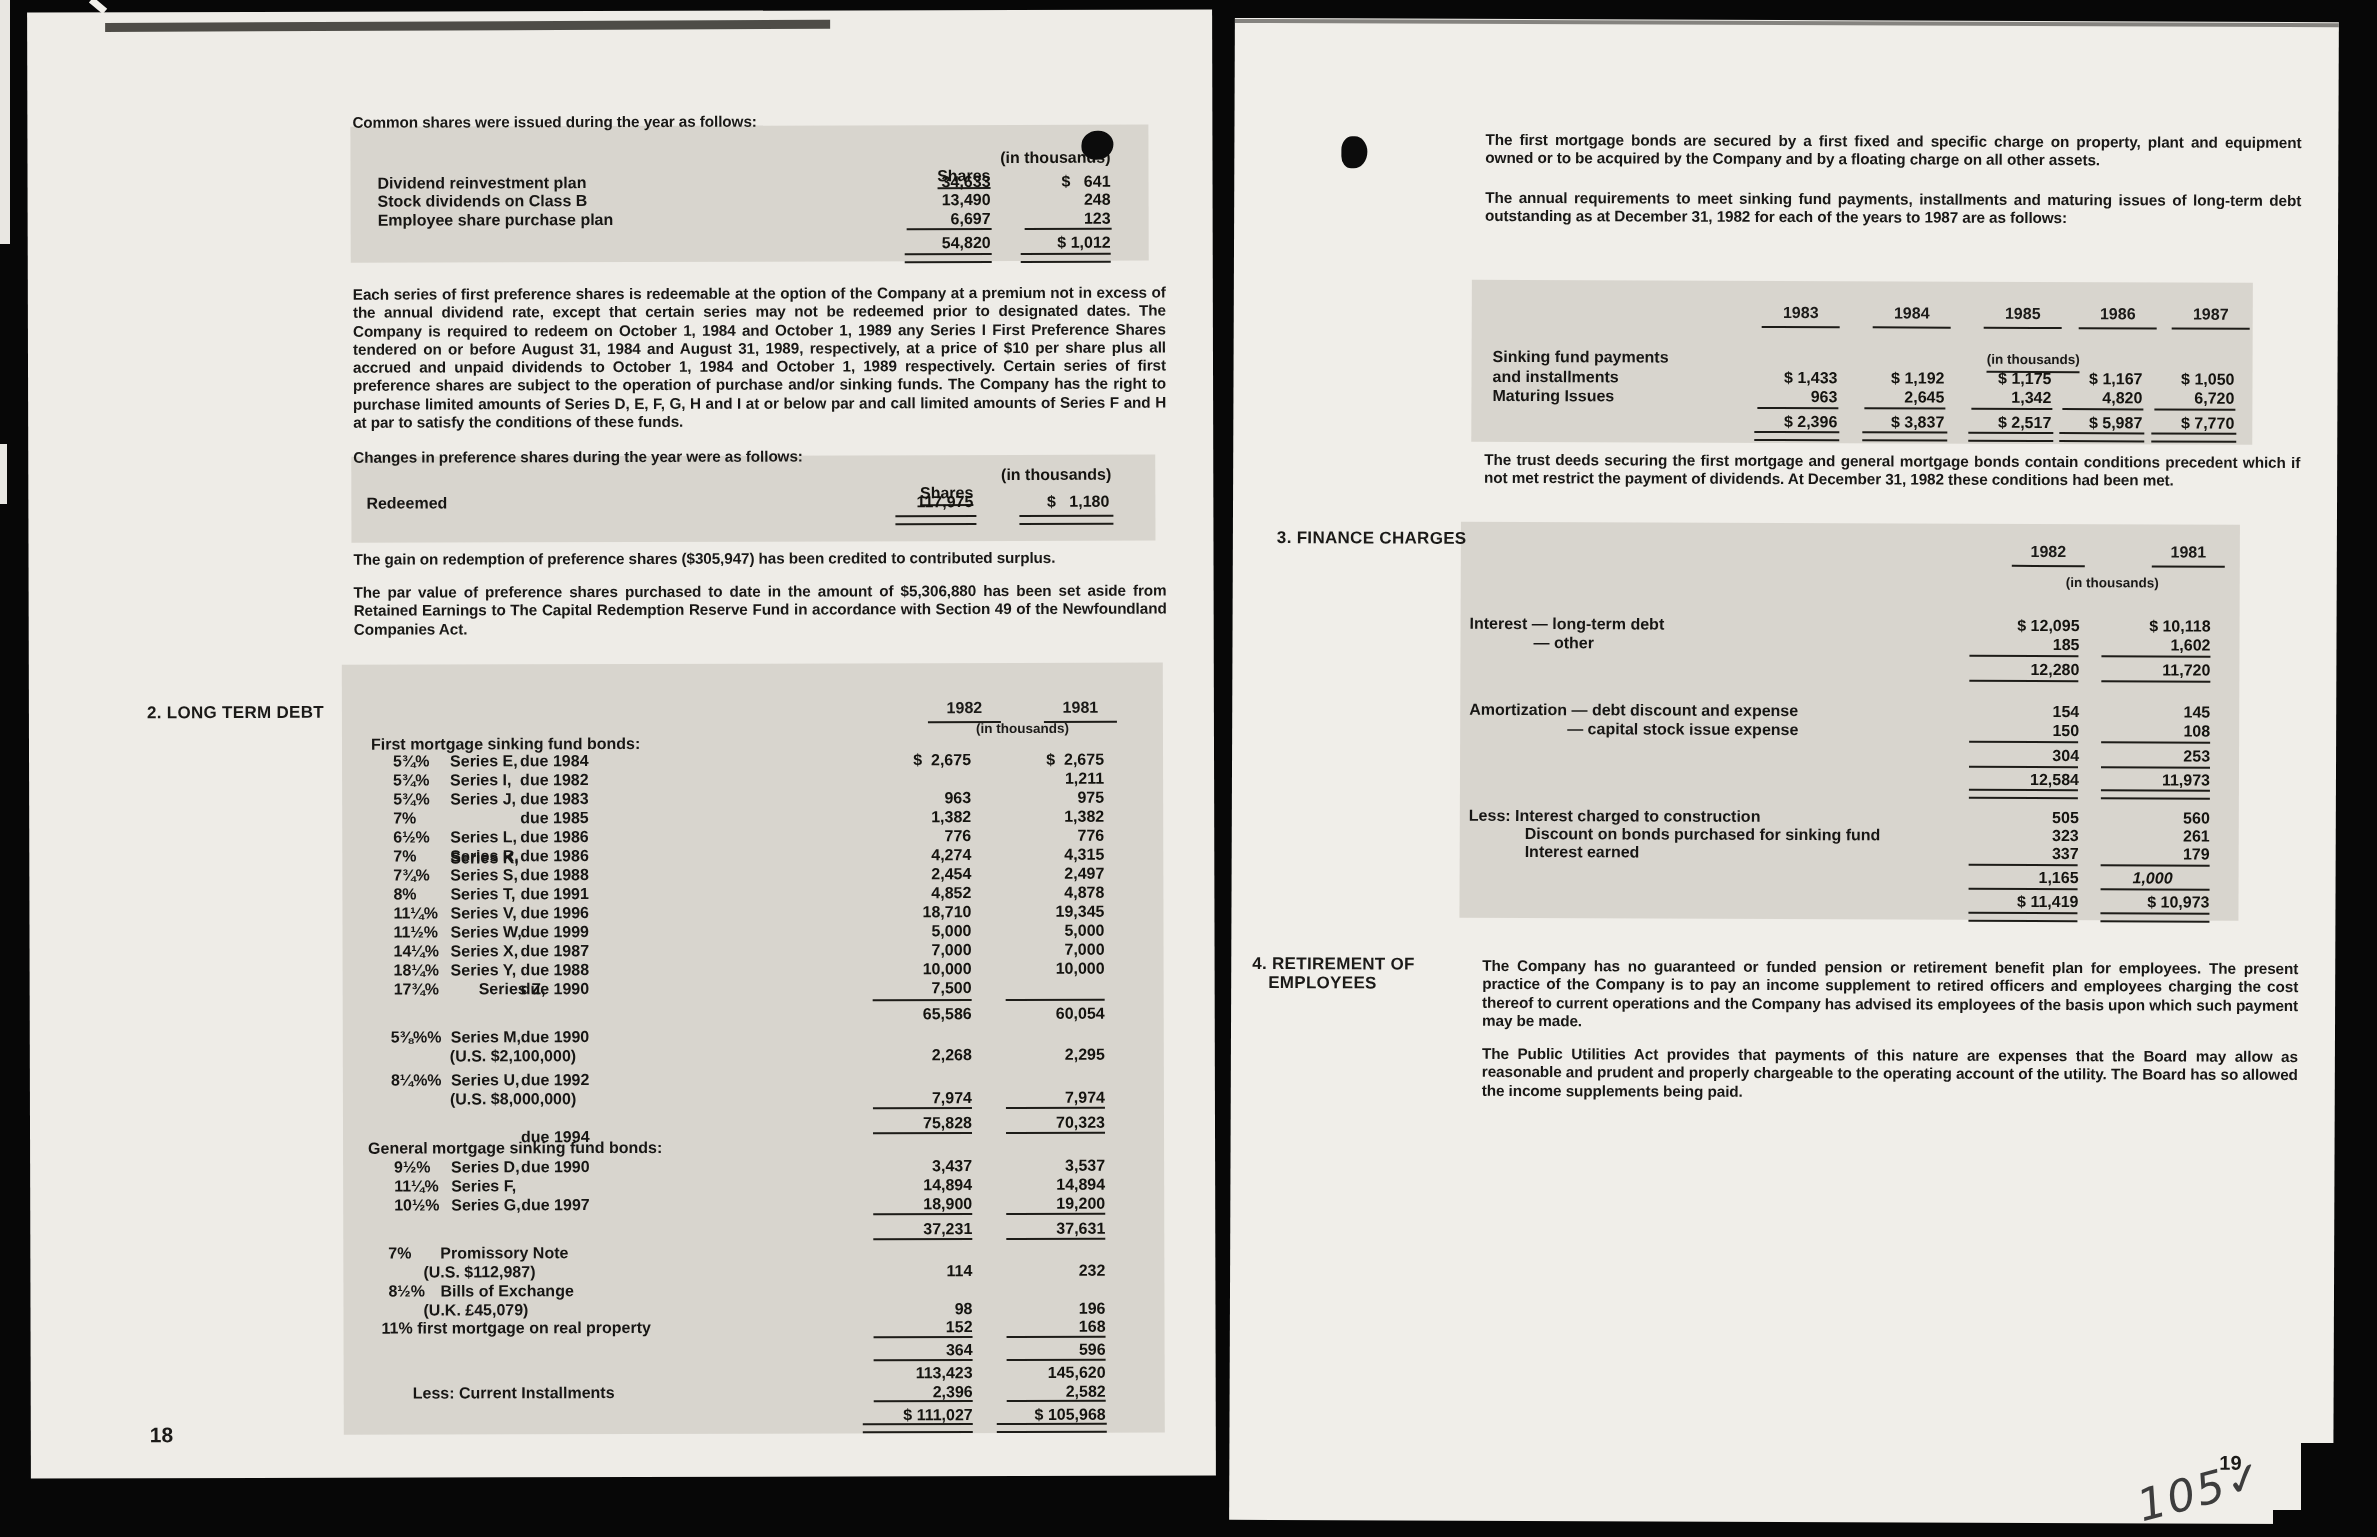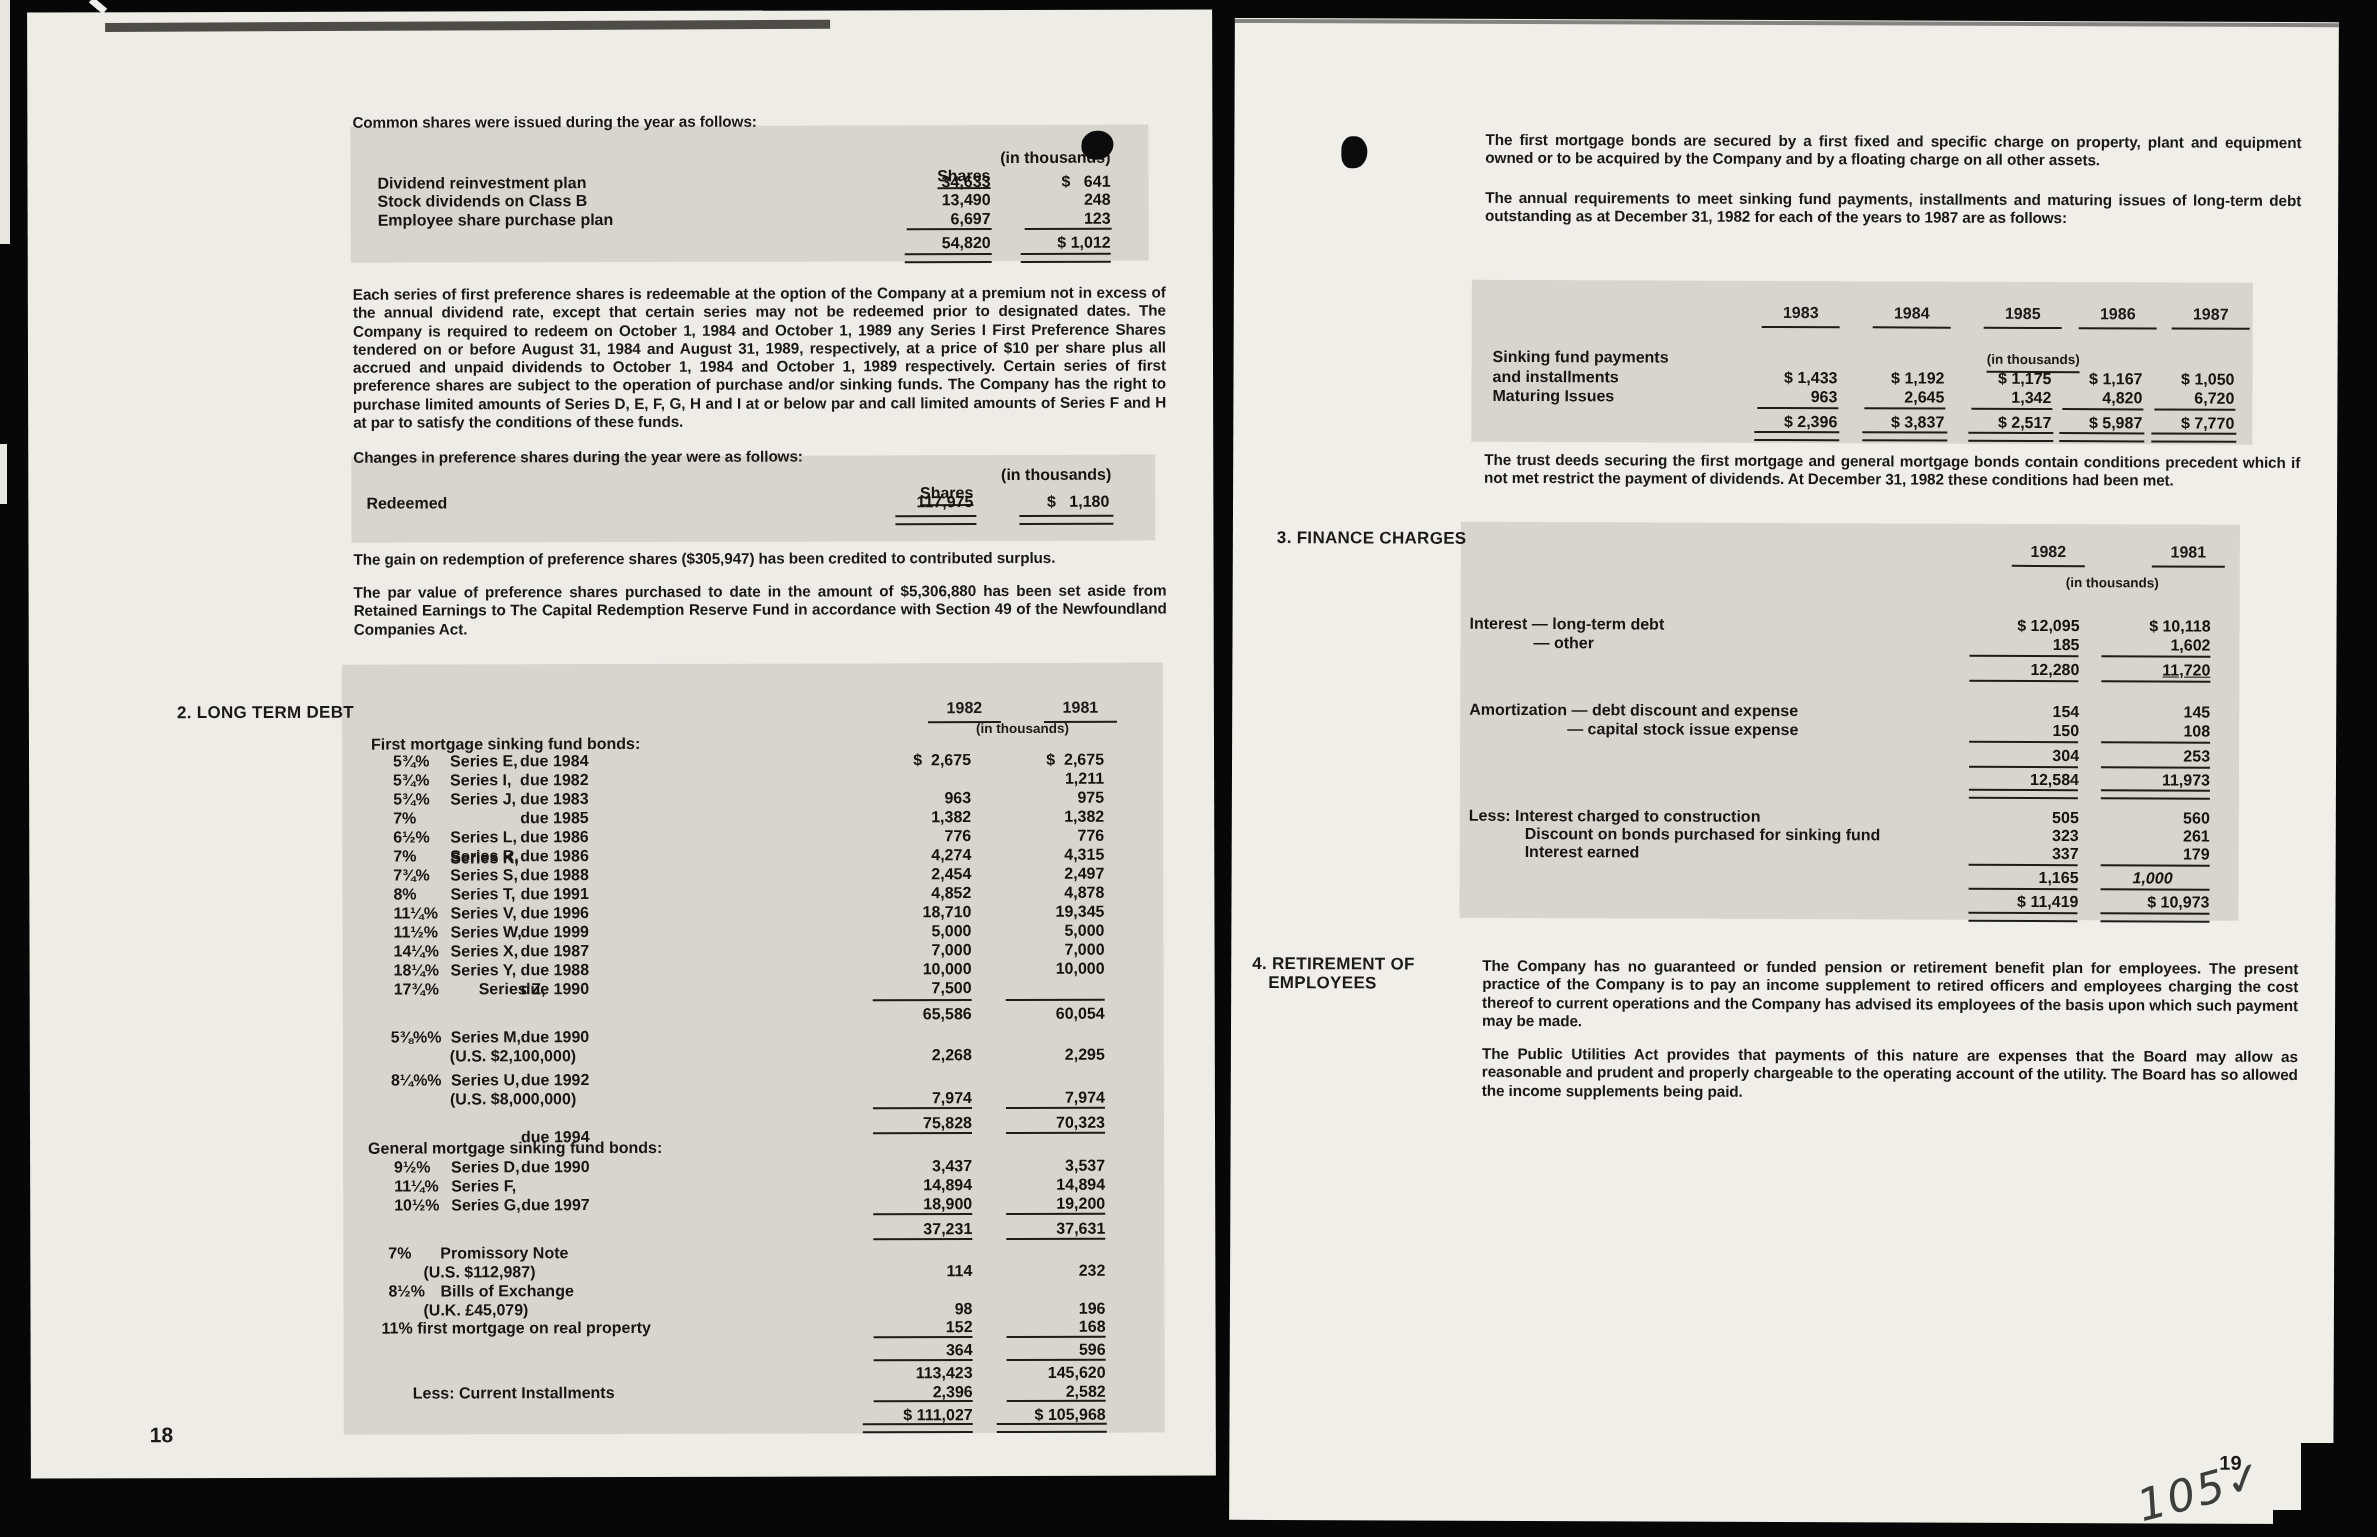--- a/index.html
+++ b/index.html
@@ -80,21 +80,21 @@
       <span class="lb" style="left:338px;top:483px;">Redeemed</span>
       <span class="nm" style="left:826px;top:483px;width:119px;">117,975</span>
       <span class="nm" style="left:962px;top:483px;width:119px;">$   1,180</span>
     </div>
     <div class="dr" style="left:867px;top:505px;width:81px;"></div>
     <div class="dr" style="left:991px;top:505px;width:94px;"></div>
 
     <div class="par" style="left:325px;top:539px;width:813px;text-align:left;">The gain on redemption of preference shares ($305,947) has been credited to contributed surplus.</div>
     <div class="par" style="left:325px;top:572px;width:813px;">The par value of preference shares purchased to date in the amount of $5,306,880 has been set aside from Retained Earnings to The Capital Redemption Reserve Fund in accordance with Section 49 of the Newfoundland Companies Act.</div>
 
-    <div class="hd" style="left:118px;top:691px;margin-left:30px;">2. LONG TERM DEBT</div>
+    <div class="hd" style="left:118px;top:691px;">2. LONG TERM DEBT</div>
 
     <div class="yh" style="left:899px;top:689px;width:73px;">1982</div>
     <div class="yh" style="left:1015px;top:689px;width:73px;">1981</div>
     <div class="un" style="left:926px;top:711px;width:135px;">(in thousands)</div>
     <div class="lb" style="left:342px;top:724px;">First mortgage sinking fund bonds:</div>
 
     <div>
         <span class="lb" style="left:364px;top:741px;">5¾%</span>
         <span class="lb" style="left:421px;top:741px;">Series E,</span>
         <span class="lb" style="left:491px;top:741px;">due 1984</span>
@@ -374,21 +374,21 @@
       </div>
     <div>
         <span class="lb" style="left:301px;top:615px;">— other</span>
         <span class="nm" style="left:722px;top:615px;width:125px;">185</span>
         <span class="nm" style="left:853px;top:615px;width:125px;">1,602</span>
       </div>
     <div class="rl" style="left:737px;top:634px;width:109px;"></div>
     <div class="rl" style="left:869px;top:634px;width:109px;"></div>
     <div>
         <span class="nm" style="left:722px;top:640px;width:125px;">12,280</span>
-        <span class="nm" style="left:853px;top:640px;width:125px;text-decoration:underline;">11,720</span>
+        <span class="nm" style="left:853px;top:640px;width:125px;">11,720</span>
       </div>
     <div class="rl" style="left:737px;top:659px;width:109px;"></div>
     <div class="rl" style="left:869px;top:659px;width:109px;"></div>
 
     <div>
         <span class="lb" style="left:237px;top:682px;">Amortization — debt discount and expense</span>
         <span class="nm" style="left:722px;top:682px;width:125px;">154</span>
         <span class="nm" style="left:853px;top:682px;width:125px;">145</span>
       </div>
     <div>

